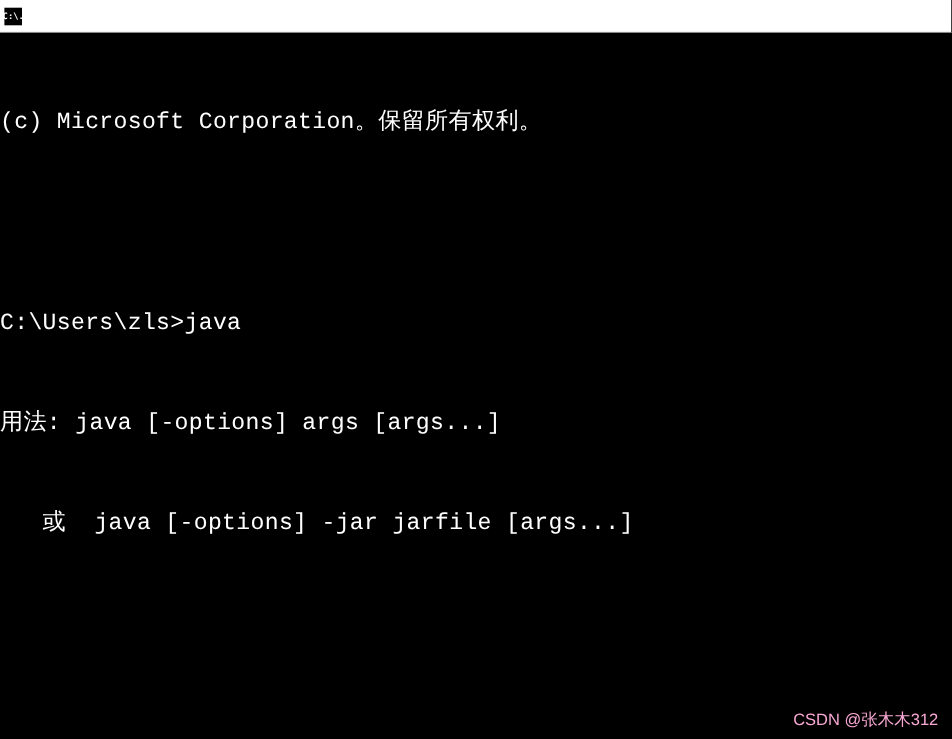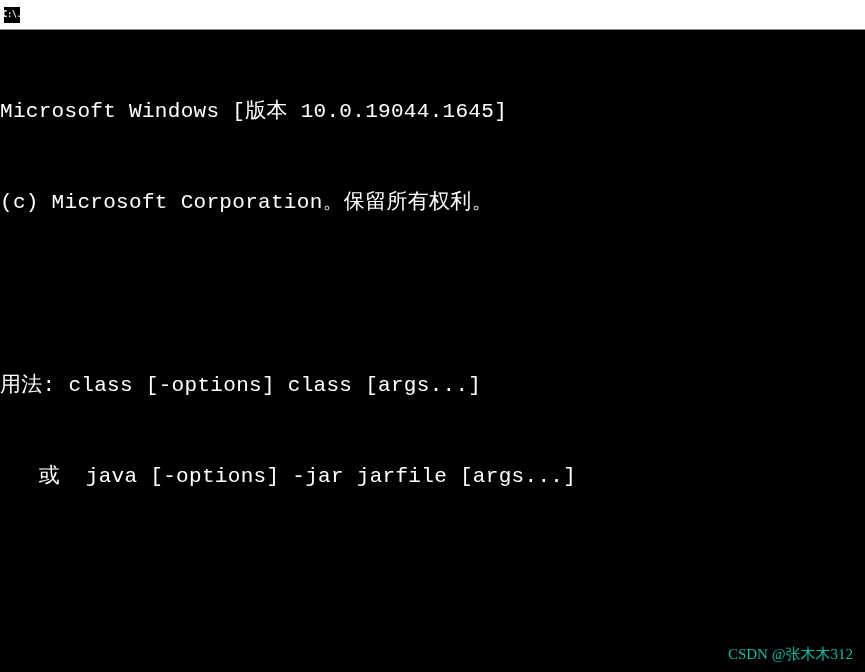--- a/index.html
+++ b/index.html
@@ -50,37 +50,37 @@
       letter-spacing: 0.3px;
     }
     .terminal .line {
       display: block;
       min-height: 1.45em;
     }
     .watermark {
       position: absolute;
       bottom: 8px;
       right: 12px;
-      color: #14b8a6;
+      color: #f9a8d4;
       font-size: 15px;
-      font-family: Liberation Serif, serif;
+      font-family: Liberation Sans, sans-serif;
     }
   </style>
 </head>
 <body>
 
 <div class="titlebar">
   <span class="icon">C:\.</span>
 </div>
 
 <div class="terminal">
-  <span class="line">Microsoft Windows [版本 10.0.19044.1645]</span>
   <span class="line">(c) Microsoft Corporation。保留所有权利。</span>
   <span class="line"></span>
-  <span class="line">用法: class [-options] class [args...]</span>
+  <span class="line">C:\Users\zls&gt;java</span>
+  <span class="line">用法: java [-options] args [args...]</span>
   <span class="line">   或  java [-options] -jar jarfile [args...]</span>
   
   
   
   
   
   
   
   
   

